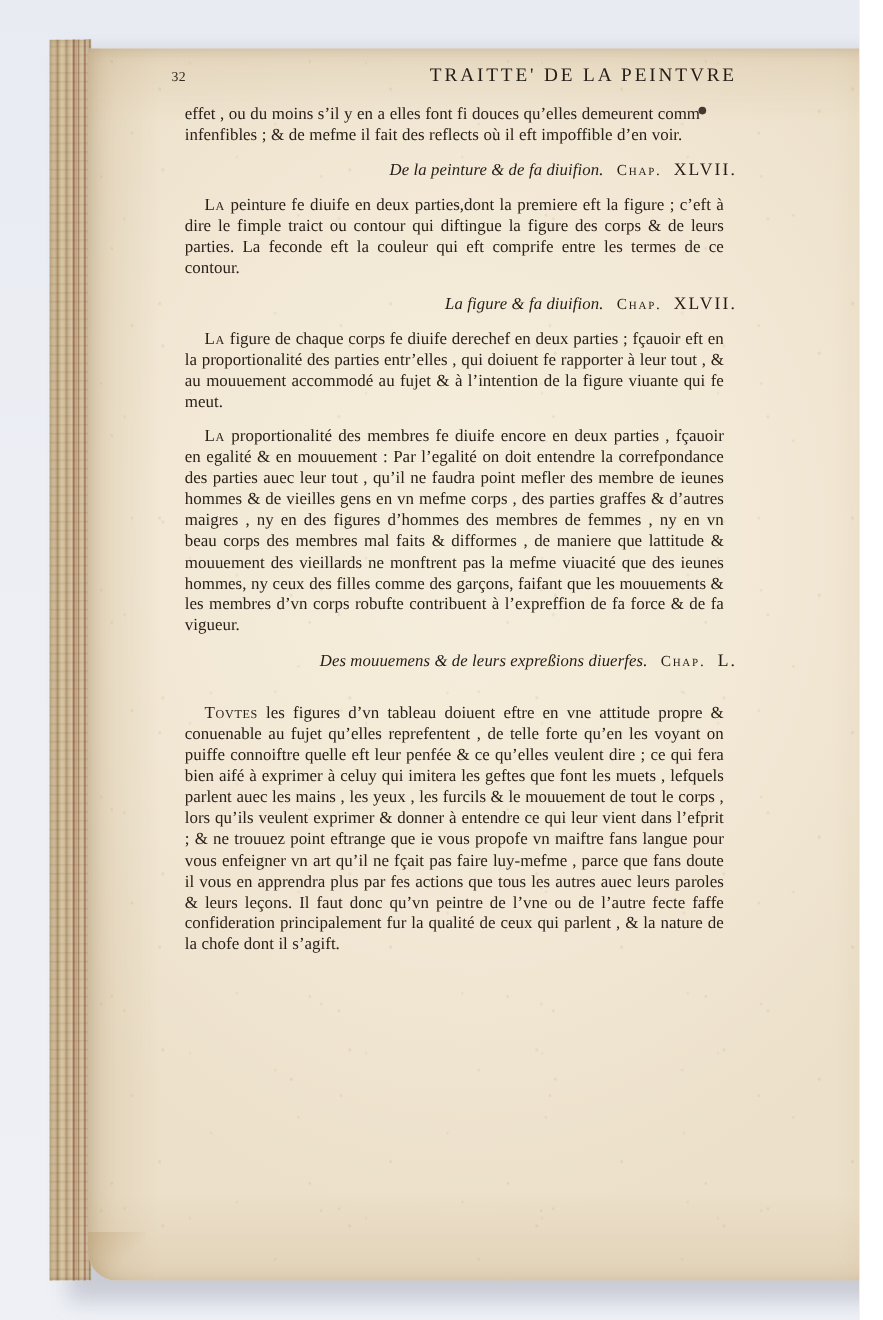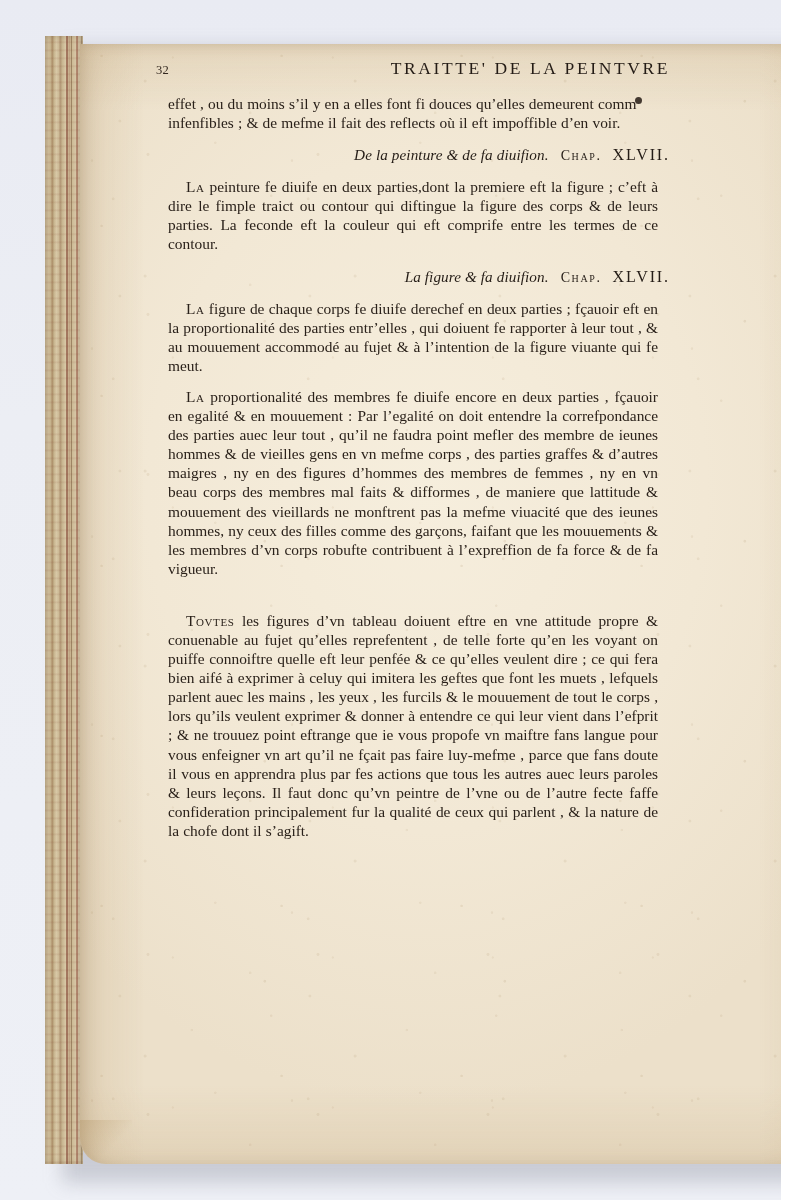--- a/index.html
+++ b/index.html
@@ -279,18 +279,21 @@
     </div>
     <p class="body indent"><span class="opener">La</span><span> peinture fe diuife en deux parties,dont la premiere eft la figure ; c’eft à dire le fimple traict ou contour qui diftingue la figure des corps &amp; de leurs parties. La feconde eft la couleur qui eft comprife entre les termes de ce contour.</span></p>
 
     <div class="chaphead">
       <span class="ttl">La figure &amp; fa diuifion.</span><span class="chap">Chap.</span><span class="num">XLVII.</span>
     </div>
     <p class="body indent"><span class="opener">La</span><span> figure de chaque corps fe diuife derechef en deux parties ; fçauoir eft en la proportionalité des parties entr’elles , qui doiuent fe rapporter à leur tout , &amp; au mouuement accommodé au fujet &amp; à l’intention de la figure viuante qui fe meut.</span></p>
 
     <p class="body indent"><span class="opener">La</span><span> proportionalité des membres fe diuife encore en deux parties , fçauoir en egalité &amp; en mouuement : Par l’egalité on doit entendre la correfpondance des parties auec leur tout , qu’il ne faudra point mefler des membre de ieunes hommes &amp; de vieilles gens en vn mefme corps , des parties graffes &amp; d’autres maigres , ny en des figures d’hommes des membres de femmes , ny en vn beau corps des membres mal faits &amp; difformes , de maniere que lattitude &amp; mouuement des vieillards ne monftrent pas la mefme viuacité que des ieunes hommes, ny ceux des filles comme des garçons, faifant que les mouuements &amp; les membres d’vn corps robufte contribuent à l’expreffion de fa force &amp; de fa vigueur.</span></p>
 
+    <div class="chaphead">
+      <span class="ttl">Des mouuemens &amp; de leurs expreßions diuerfes.</span><span class="chap">Chap.</span><span class="num">L.</span>
+    </div>
     <div class="gap-sm"></div>
     <p class="body indent"><span class="opener">Tovtes</span><span> les figures d’vn tableau doiuent eftre en vne attitude propre &amp; conuenable au fujet qu’elles reprefentent , de telle forte qu’en les voyant on puiffe connoiftre quelle eft leur penfée &amp; ce qu’elles veulent dire ; ce qui fera bien aifé à exprimer à celuy qui imitera les geftes que font les muets , lefquels parlent auec les mains , les yeux , les furcils &amp; le mouuement de tout le corps , lors qu’ils veulent exprimer &amp; donner à entendre ce qui leur vient dans l’efprit ; &amp; ne trouuez point eftrange que ie vous propofe vn maiftre fans langue pour vous enfeigner vn art qu’il ne fçait pas faire luy-mefme , parce que fans doute il vous en apprendra plus par fes actions que tous les autres auec leurs paroles &amp; leurs leçons. Il faut donc qu’vn peintre de l’vne ou de l’autre fecte faffe confideration principalement fur la qualité de ceux qui parlent , &amp; la nature de la chofe dont il s’agift.</span></p>
 
 
   </div>
 </div>
 
 </body></html>

